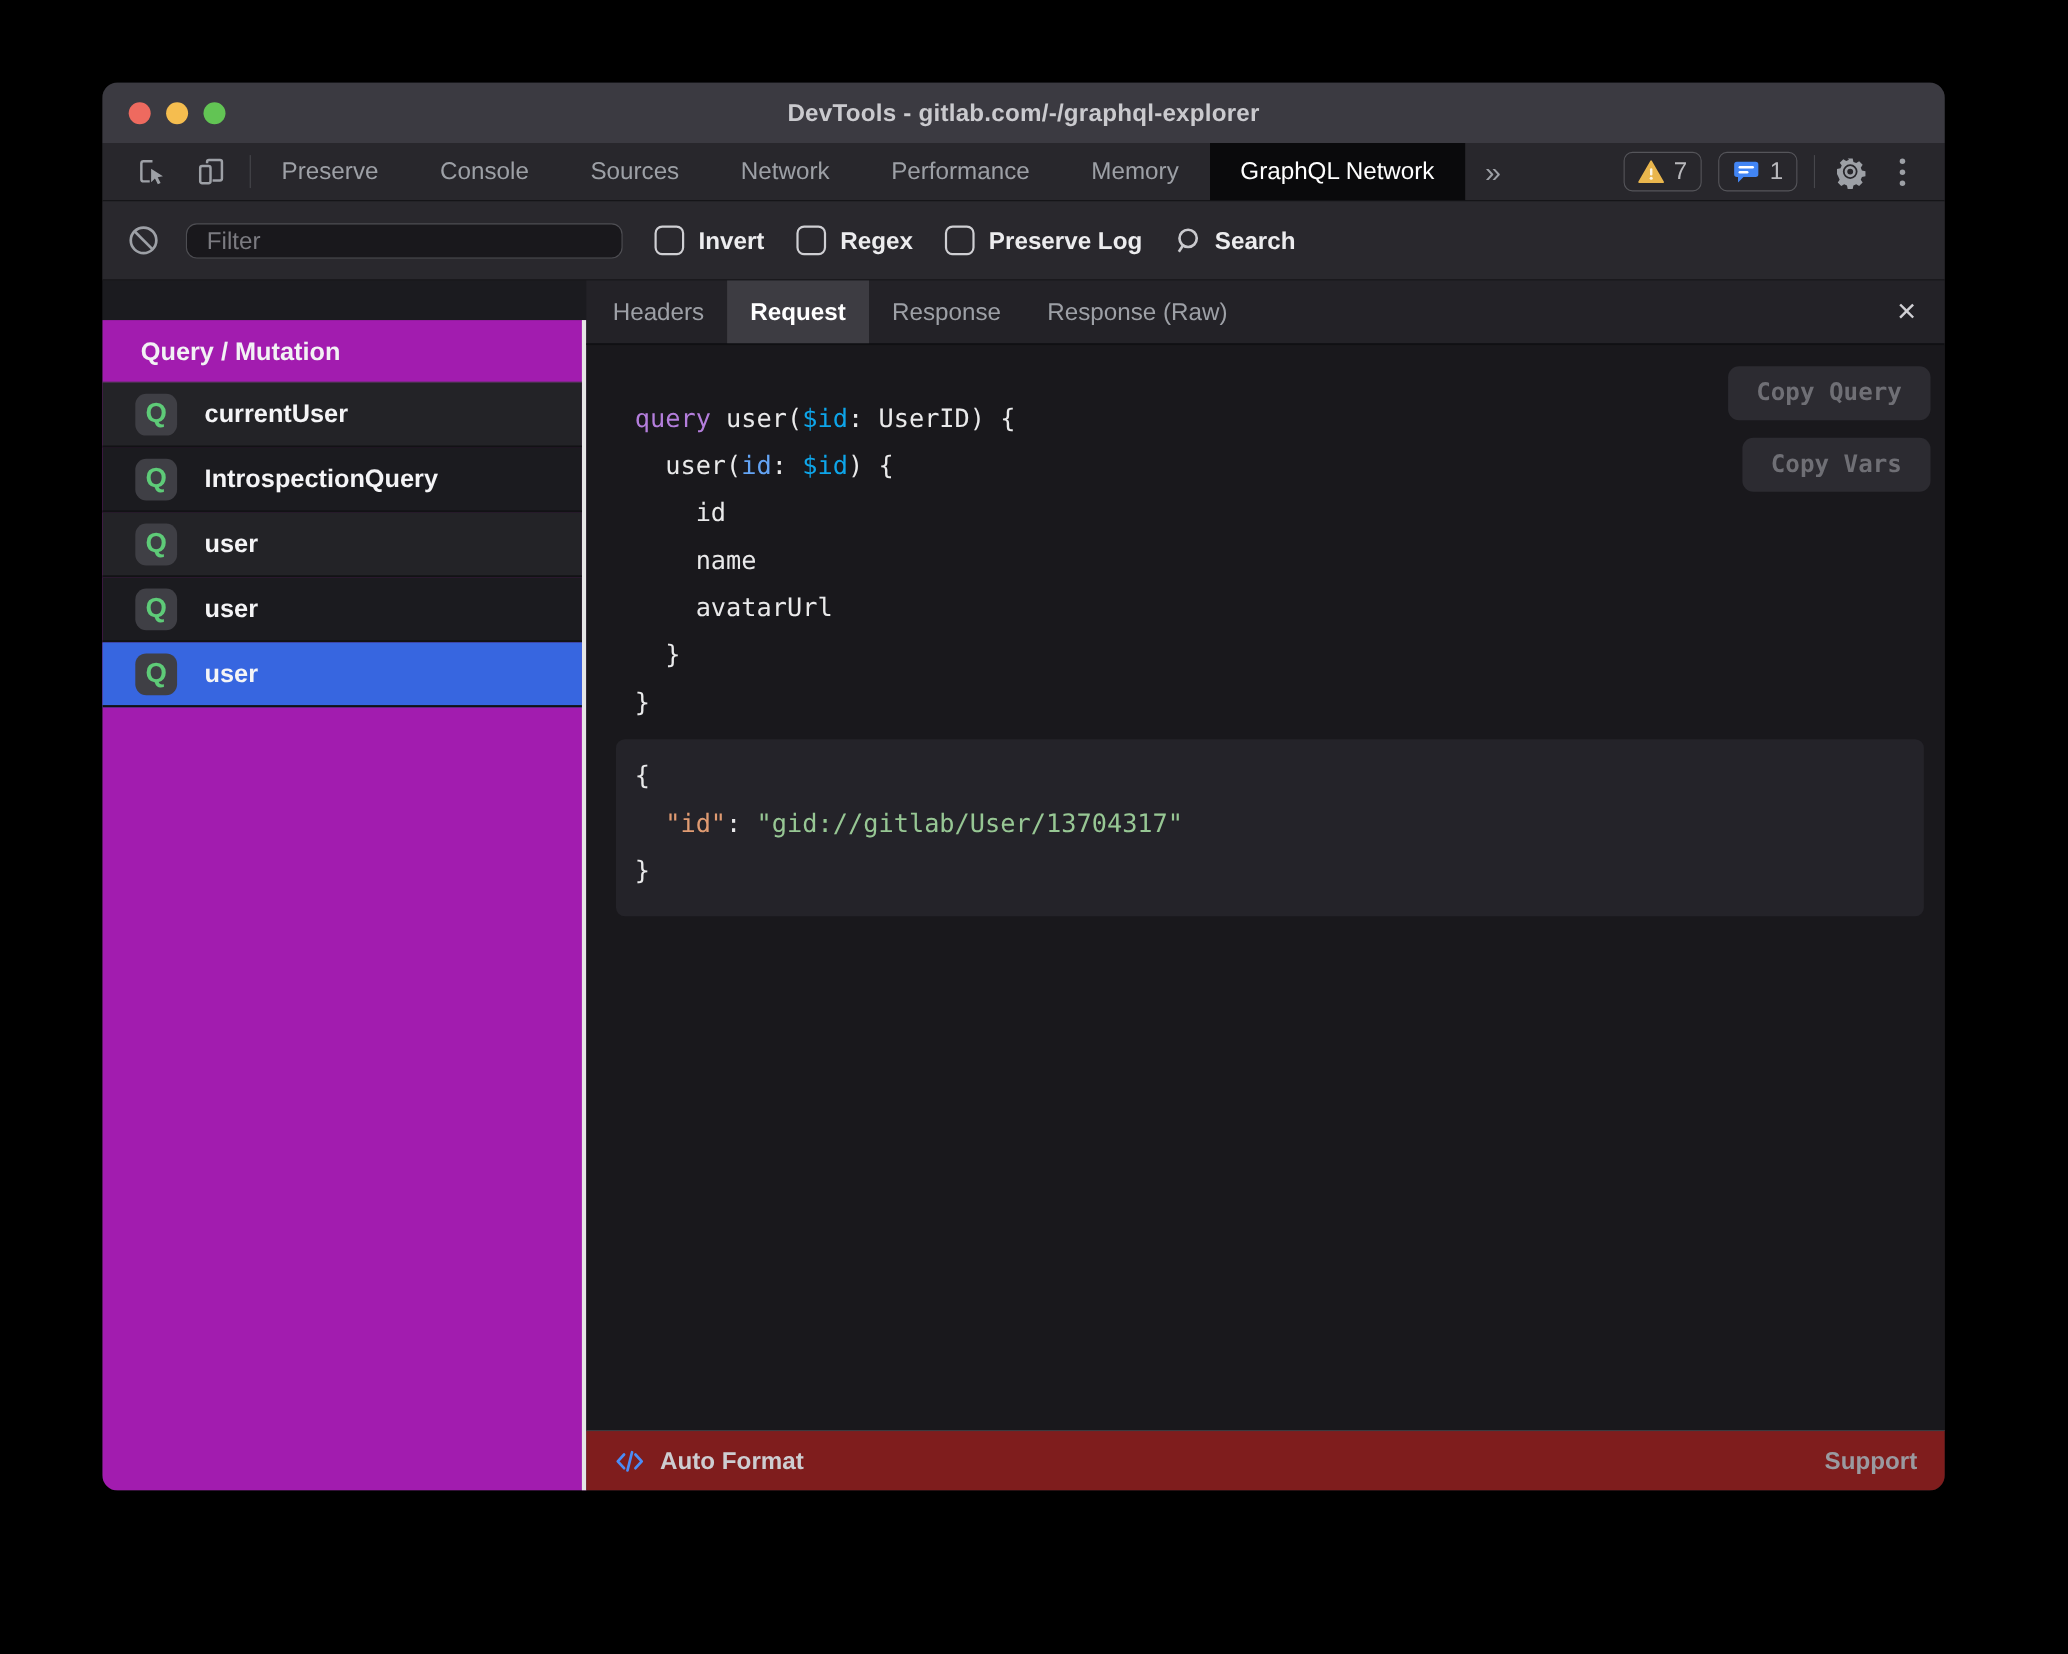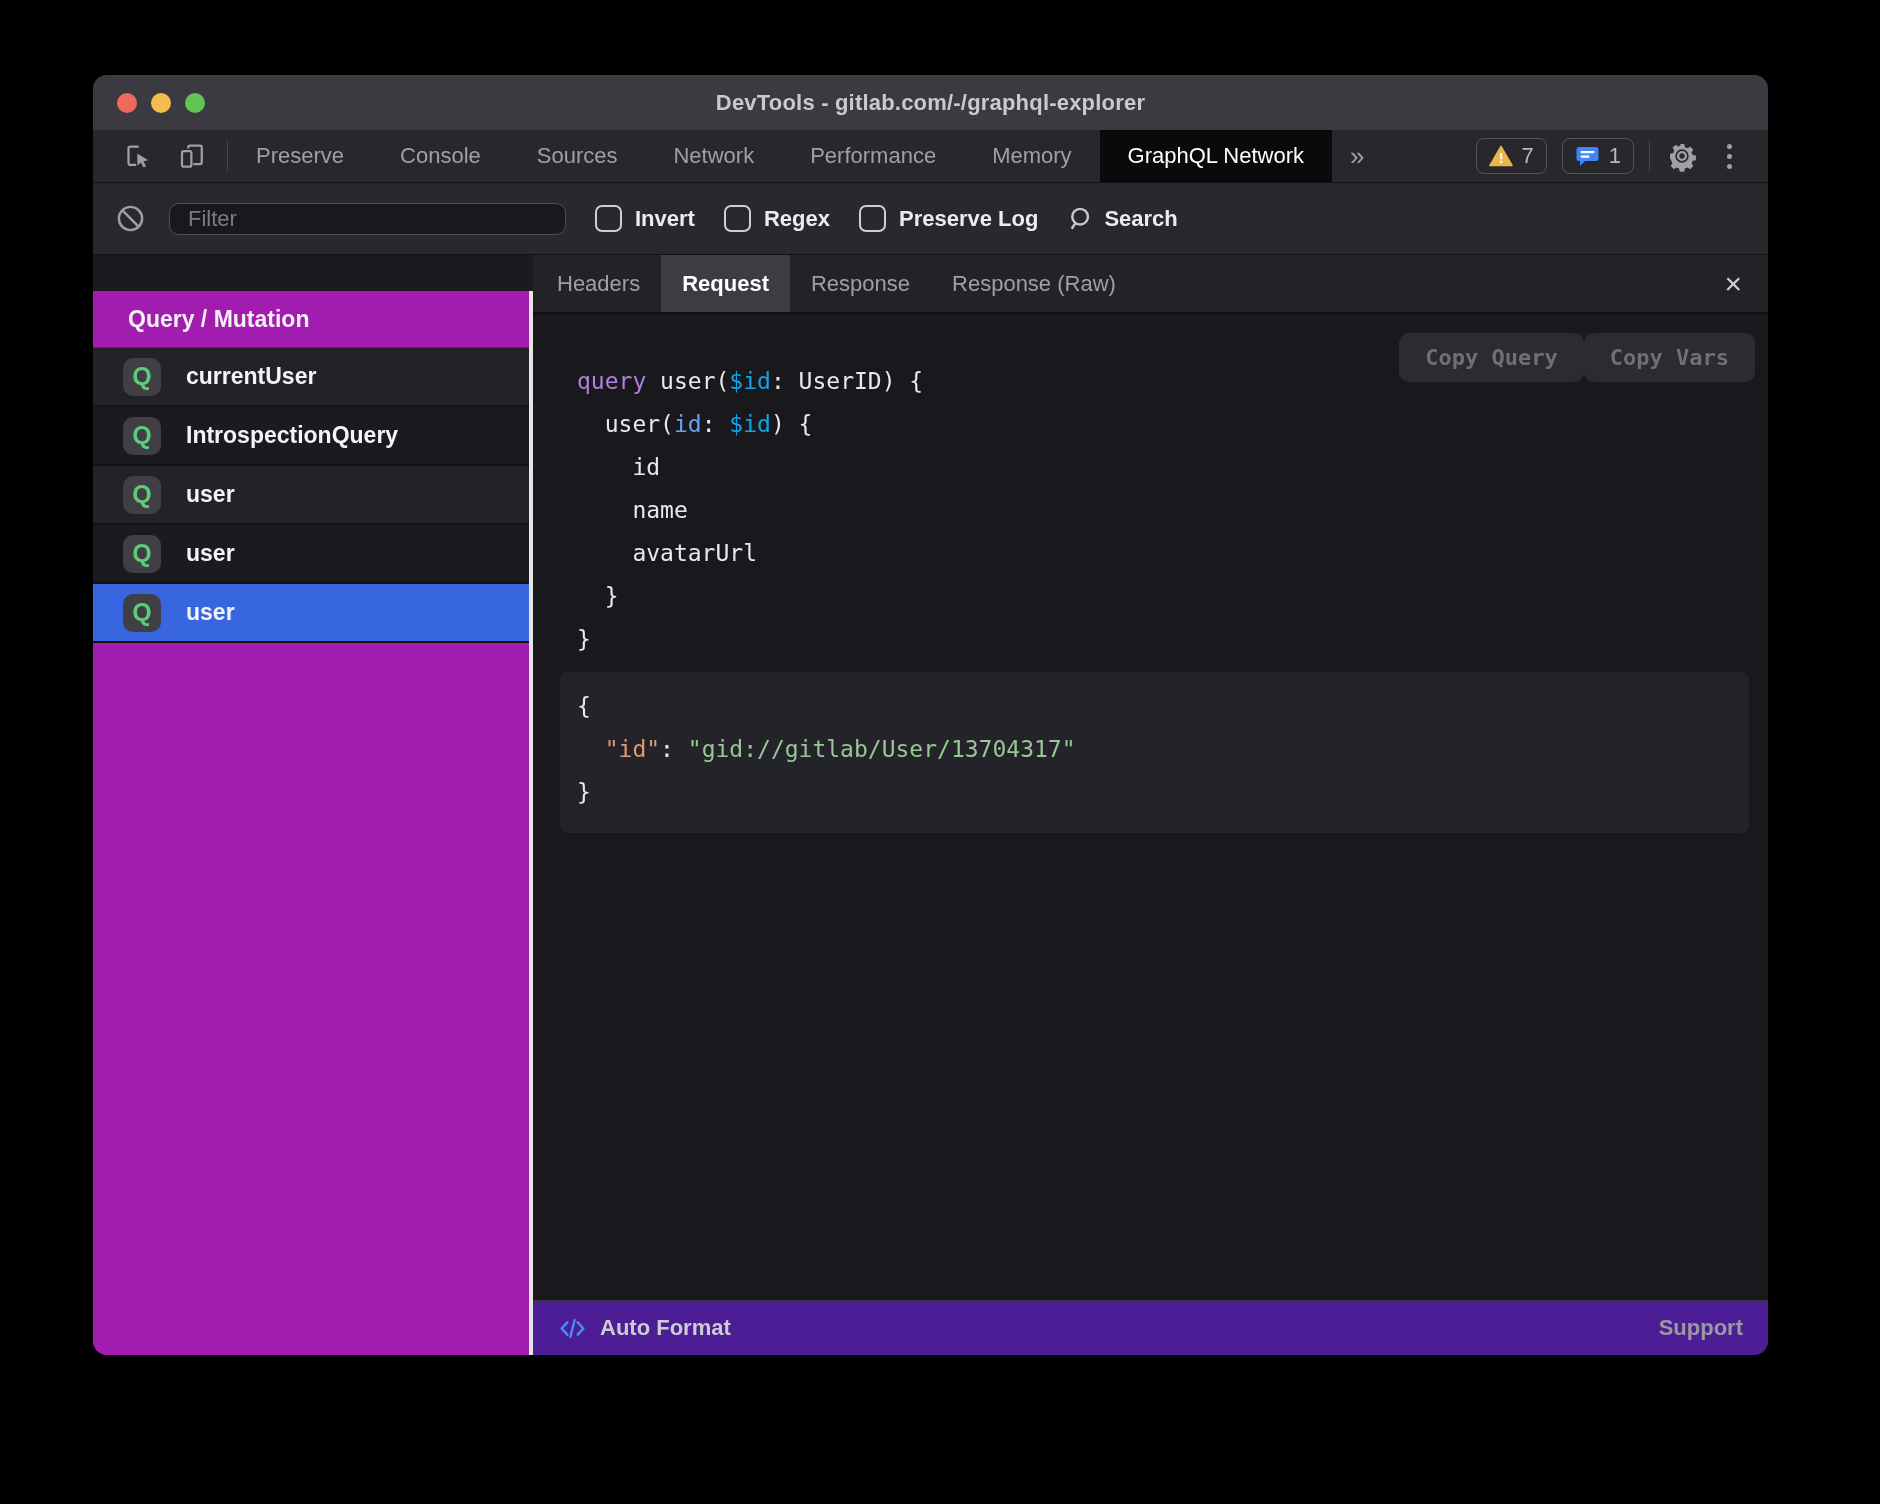--- a/index.html
+++ b/index.html
@@ -73,29 +73,29 @@
   .close-x { margin-left:auto; display:flex; align-items:center; padding:0 26px; color:#d0d0d4;
              font-size:30px; cursor:default; }
 
   .detail-content { flex:1; position:relative; background:#19181c; min-height:0;
                     font-family:"DejaVu Sans Mono", monospace; }
   .code-block { position:absolute; left:44px; top:46px; font-size:23px; line-height:43px; white-space:pre; }
   .code-line { white-space:pre; }
   .tok-plain { color:#e9e9ea; } .tok-keyword { color:#b47edc; } .tok-variable { color:#0ea5e9; }
   .tok-attr { color:#64a4f4; } .tok-key { color:#e09b72; } .tok-string { color:#97c794; }
 
-  .copy-stack { position:absolute; top:19px; right:13px; display:flex; 
-                align-items:flex-end; }
+  .copy-stack { position:absolute; top:19px; right:13px; display:flex; flex-direction:column;
+                align-items:flex-end; gap:16px; }
   .copy-btn { background:#2c2b31; color:#6f6f75; font-size:22px; font-weight:bold; border-radius:10px;
               height:49px; display:flex; align-items:center; padding:0 26px; cursor:default; }
 
   .vars-box { position:absolute; left:27px; right:19px; top:358px; height:161px; background:#242329;
               border-radius:8px; padding:13px 0 0 17px; font-size:23px; line-height:43px; }
 
-  .statusbar { height:55px; flex:0 0 auto; background:#4c1d95; border-top:1px solid #3a3a3f;
+  .statusbar { height:55px; flex:0 0 auto; background:#7f1d1d; border-top:1px solid #3a3a3f;
                display:flex; align-items:center; padding:0 25px; gap:13px; }
   .statusbar .label { color:#cdcdd1; font-size:22px; font-weight:bold; }
   .support { margin-left:auto; color:#9a9aa0; font-size:22px; font-weight:bold; cursor:default; }
 
   svg { display:block; }
 </style>
 </head>
 <body>
 
 <div class="window">

